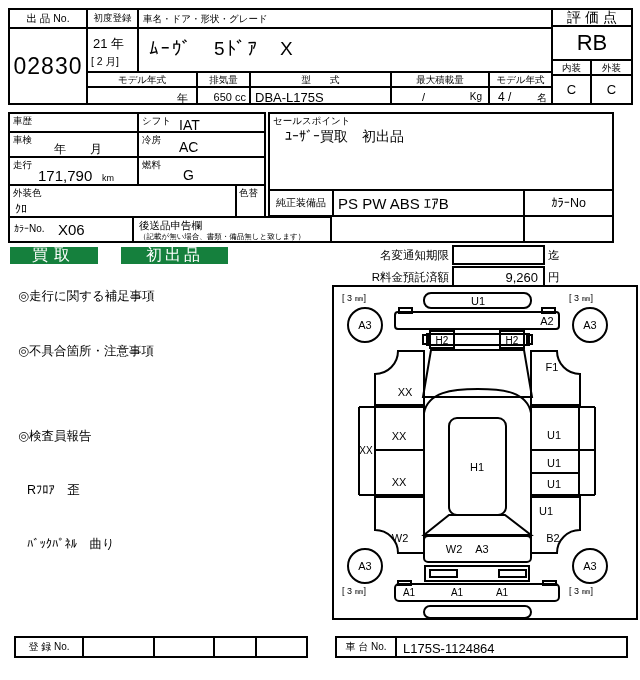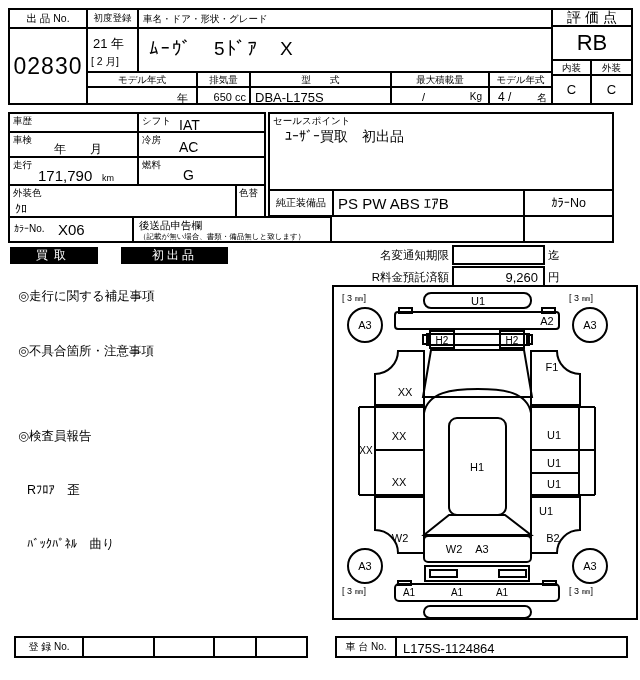--- a/index.html
+++ b/index.html
@@ -3,21 +3,21 @@
 <meta charset="utf-8">
 <style>
   html,body{margin:0;padding:0}
   body{width:640px;height:680px;position:relative;background:#fff;color:#000;
        font-family:"Liberation Sans","DejaVu Sans",sans-serif;overflow:hidden}
   .bx{position:absolute;border:2px solid #000;box-sizing:border-box;background:#fff}
   .t{position:absolute;white-space:pre}
   .sl{font-size:9.5px;line-height:10px}
   .ctr{display:flex;align-items:center;justify-content:center;text-align:center}
   .rt{text-align:right}
-  .badge{position:absolute;background:#000000;color:#fff;font-size:12px;
+  .badge{position:absolute;background:#15803d;color:#fff;font-size:16px;
          display:flex;align-items:center;justify-content:center;letter-spacing:6px}
   .inlbl{position:absolute;left:3px;top:2px;font-size:9.5px;line-height:10px}
   .noteT{position:absolute;font-size:12.5px;font-weight:bold}
   .item{height:17.7px;line-height:17.7px;font-size:12.5px}
   svg text{font-family:"Liberation Sans","DejaVu Sans",sans-serif;fill:#000}
   svg .s{fill:none;stroke:#000;stroke-width:2}
 </style>
 </head>
 <body>
 

